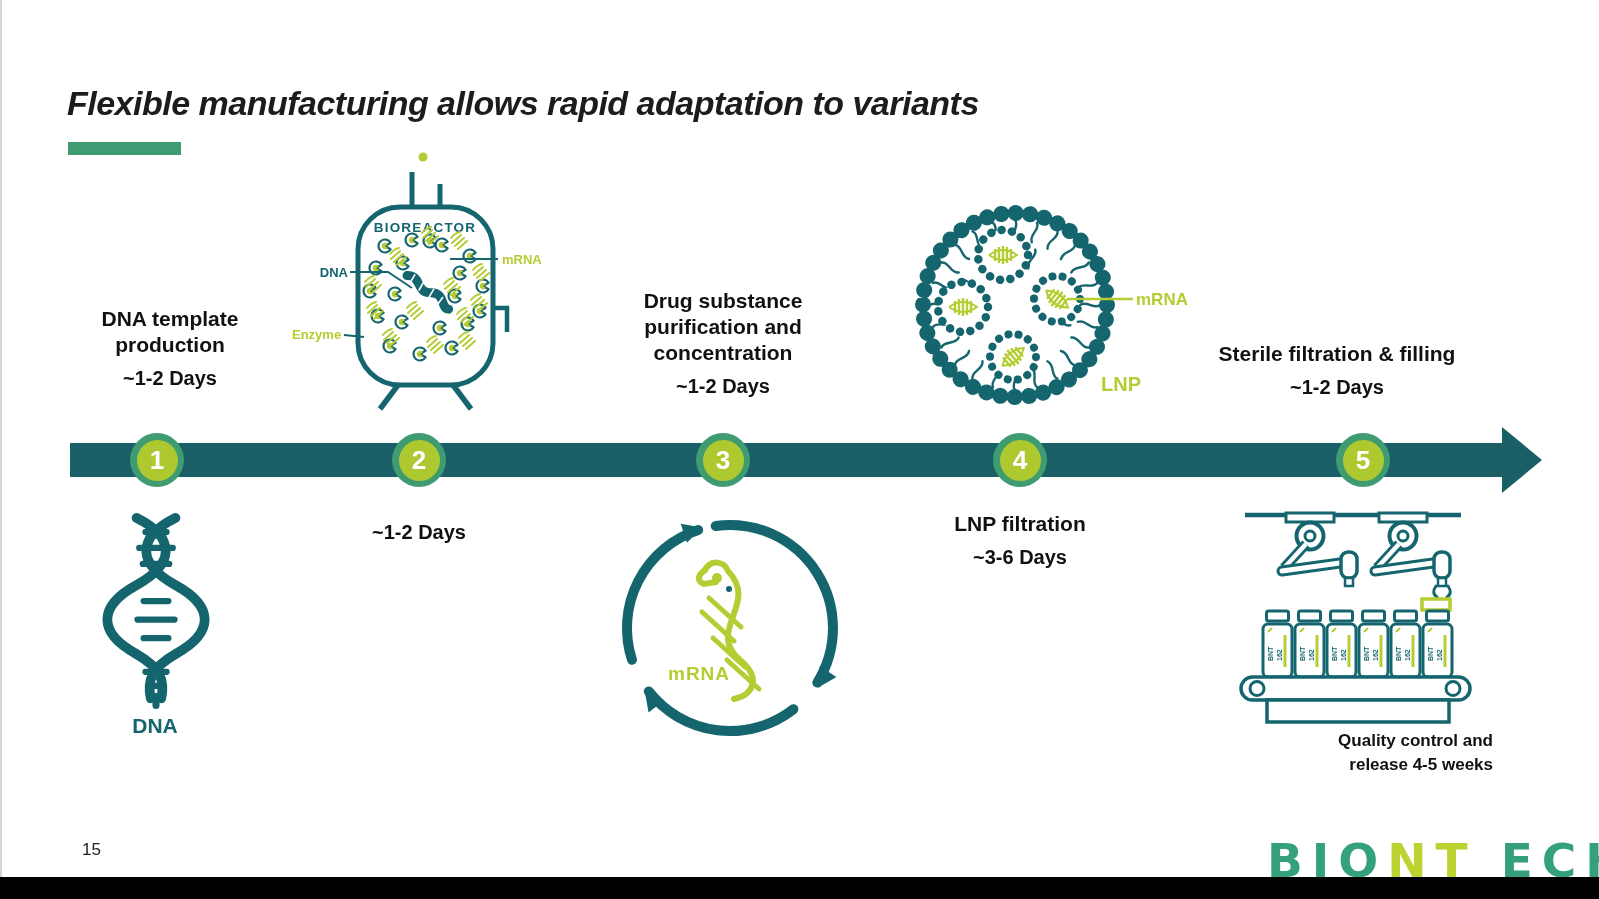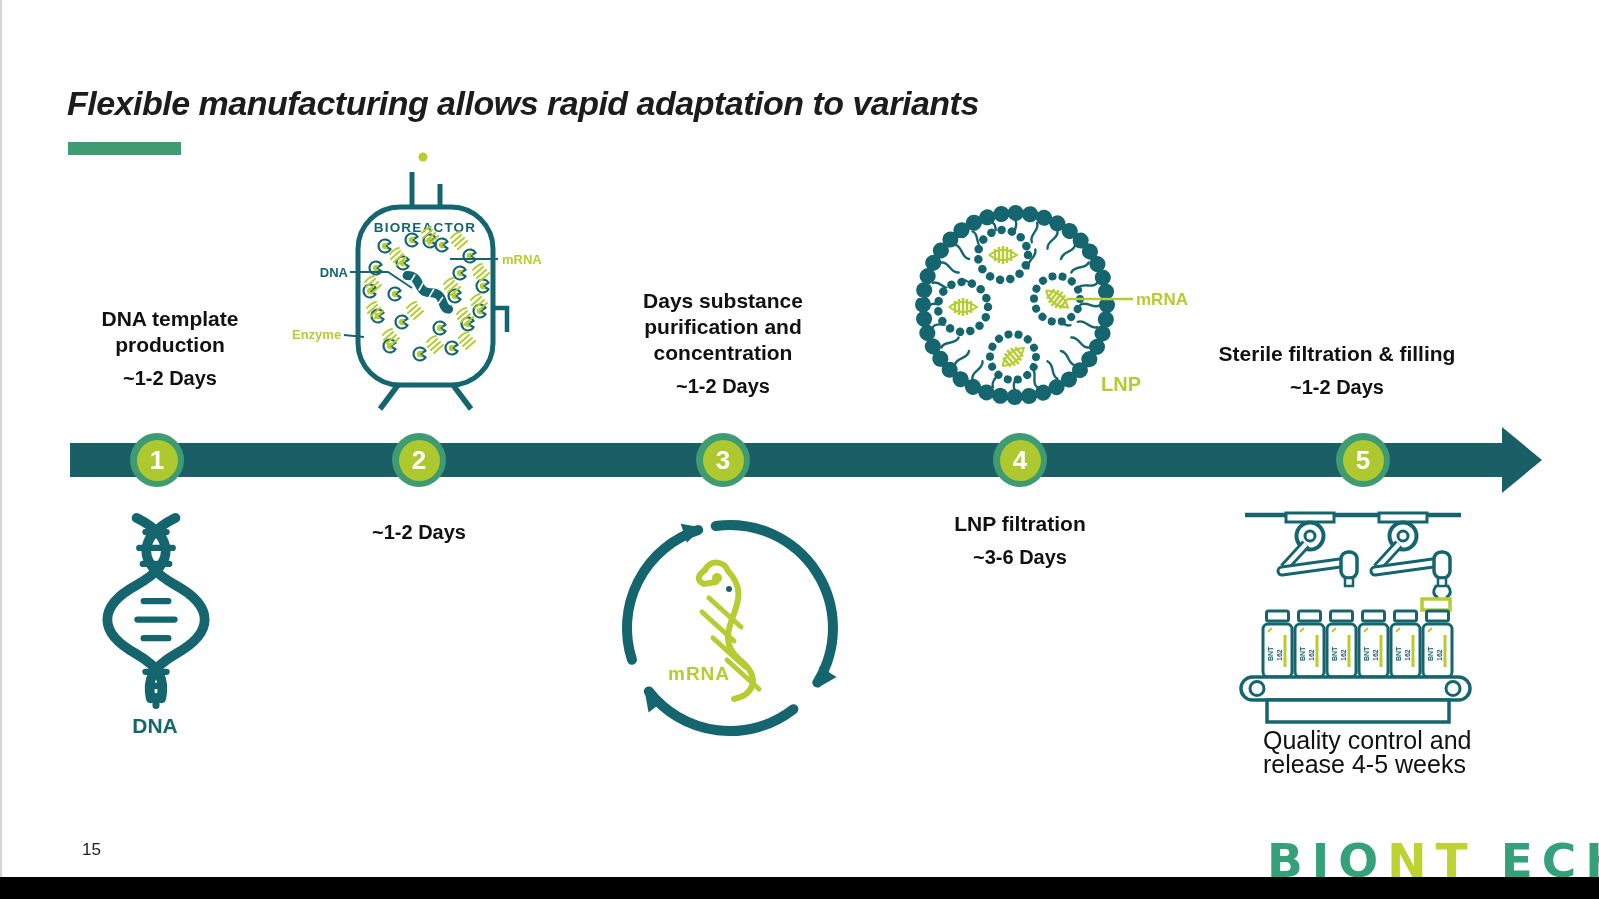--- a/index.html
+++ b/index.html
@@ -14,22 +14,22 @@
   .tl-bar{position:absolute;left:70px;top:443px;width:1432px;height:34px;background:#1a5f66;}
   .tl-arrowhead{position:absolute;left:1502px;top:427px;width:0;height:0;
       border-top:33px solid transparent;border-bottom:33px solid transparent;border-left:40px solid #1a5f66;}
   .tl-circle{position:absolute;top:433px;width:54px;height:54px;border-radius:50%;
       background:#3f9b72;display:flex;align-items:center;justify-content:center;}
   .tl-circle .inner{width:41px;height:41px;border-radius:50%;background:#aec92f;
       display:flex;align-items:center;justify-content:center;font-size:26px;font-weight:bold;color:#fff;}
   .step-label{position:absolute;text-align:center;font-weight:bold;color:#111;
       font-size:21px;line-height:26px;}
   .step-label .days{margin-top:7px;font-size:20px;}
-  .caption{position:absolute;left:1263px;top:729px;width:230px;font-size:25px;line-height:23.5px;
-      font-weight:normal;color:#111;text-align:left;}
+  .caption{position:absolute;left:1263px;top:729px;width:230px;font-size:17px;line-height:23.5px;
+      font-weight:bold;color:#111;text-align:right;}
   .dna-label{position:absolute;left:108px;top:714px;width:94px;text-align:center;
       font-size:21px;font-weight:bold;color:#15656f;}
   .page-num{position:absolute;left:82px;top:840px;font-size:17px;color:#222;}
   .logo{position:absolute;left:1243px;top:833px;font-family:"DejaVu Sans",sans-serif;
       font-size:47px;font-weight:bold;letter-spacing:9px;white-space:nowrap;}
   .logo .g{color:#35a17b;margin-left:24px;} .logo .l{color:#bcd331;text-align:center;}
   svg{position:absolute;overflow:visible;}
 </style>
 </head>
 <body>
@@ -60,21 +60,21 @@
     </div>
 
   <div class="step-label" style="left:55px;top:306px;width:230px">
     <div>DNA template production</div>
     <div class="days">~1-2 Days</div>
   </div>
   <div class="step-label" style="left:299px;top:512px;width:240px">
     <div class="days">~1-2 Days</div>
   </div>
   <div class="step-label" style="left:603px;top:288px;width:240px">
-    <div>Days substance purification and concentration</div>
+    <div>Drug substance purification and concentration</div>
     <div class="days">~1-2 Days</div>
   </div>
   <div class="step-label" style="left:900px;top:511px;width:240px">
     <div>LNP filtration</div>
     <div class="days">~3-6 Days</div>
   </div>
   <div class="step-label" style="left:1172px;top:341px;width:330px">
     <div>Sterile filtration &amp; filling</div>
     <div class="days">~1-2 Days</div>
   </div>

